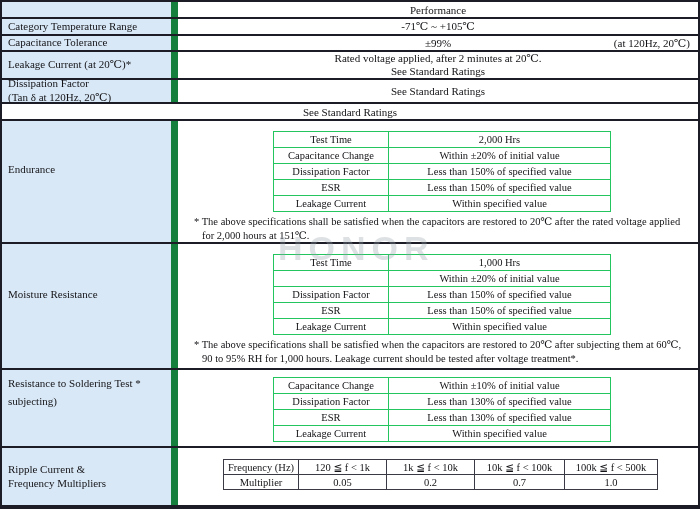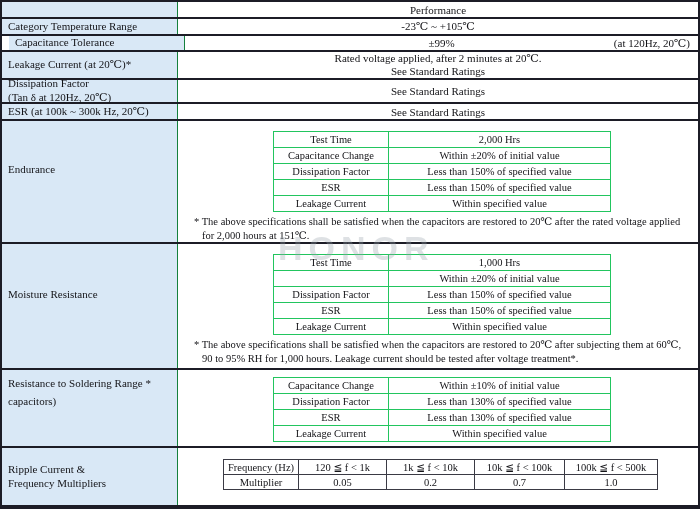--- a/index.html
+++ b/index.html
@@ -10,34 +10,34 @@
     border:2px solid #1c1c26;
     font-family:"Liberation Serif","DejaVu Serif",serif;
     color:#141418;
     background:#fff;
     overflow:hidden;
   }
   .row { display:flex; box-sizing:border-box; border-bottom:2px solid #1c1c26; }
   .row:last-child { border-bottom:none; }
   .h-header    { height:17px; }
   .h-cattemp   { height:17px; }
-  .h-captol    { height:16px;padding-left:7px; }
+  .h-captol    { height:16px; }
   .h-leakage   { height:28px; }
   .h-dissip    { height:24px; }
   .h-esr       { height:17px; }
   .h-endurance { height:123px; }
   .h-moisture  { height:126px; }
   .h-soldering { height:78px; }
   .h-ripple    { height:59px; }
 
   .label-cell {
     width:176px; flex:0 0 176px;
     box-sizing:border-box;
     background:#d9e8f6;
-    border-right:1px solid #15803d;
+    border-right:7px solid #15803d;
     padding:1px 3px 1px 6px;
     font-size:11px;
     display:flex; flex-direction:column; justify-content:center;
     line-height:1.25;
   }
   .label-cell.top-align { justify-content:flex-start; padding-top:5px; line-height:1.6; }
   .label-cell.nudge-up { padding-bottom:24px; }
 
   .content-cell {
     flex:1; position:relative;
@@ -112,21 +112,21 @@
   <div class="row h-header">
     <div class="label-cell"></div>
     <div class="content-cell">
       <div class="center-value">Performance</div>
     </div>
   </div>
 
   <div class="row h-cattemp">
     <div class="label-cell">Category Temperature Range</div>
     <div class="content-cell">
-      <div class="center-value">-23℃  ~ +105℃</div>
+      <div class="center-value">-71℃  ~ +105℃</div>
     </div>
   </div>
 
   <div class="row h-captol">
     <div class="label-cell">Capacitance Tolerance</div>
     <div class="content-cell">
       <div class="center-value">±99%</div>
       <div class="right-note">(at 120Hz, 20℃)</div>
     </div>
   </div>
@@ -145,21 +145,20 @@
     <div class="label-cell">
       <span>Dissipation Factor</span>
       <span>(Tan δ  at 120Hz, 20℃)</span>
     </div>
     <div class="content-cell">
       <div class="center-value">See Standard Ratings</div>
     </div>
   </div>
 
   <div class="row h-esr">
-    <div class="label-cell">ESR (at 100k ~ 300k Hz, 20℃)</div>
     <div class="content-cell">
       <div class="center-value">See Standard Ratings</div>
     </div>
   </div>
 
   <div class="row h-endurance">
     <div class="label-cell nudge-up">Endurance</div>
     <div class="content-cell">
       <table class="spec">
         <tbody>
@@ -221,22 +220,22 @@
         </table>
       <div class="note">
         <div class="l1">* The above specifications shall be satisfied when the capacitors are restored to 20℃  after subjecting them at 60℃,</div>
         <div class="l2">90 to 95% RH for 1,000 hours. Leakage current should be tested after voltage treatment*.</div>
       </div>
     </div>
   </div>
 
   <div class="row h-soldering">
     <div class="label-cell top-align">
-      <span>Resistance to Soldering Range *</span>
-      <span>capacitors)</span>
+      <span>Resistance to Soldering Test *</span>
+      <span>subjecting)</span>
     </div>
     <div class="content-cell">
       <table class="spec" style="margin-top:7px;">
         <tbody>
             <tr>
           <td class="param">Capacitance Change</td>
           <td class="val">Within ±10% of initial value</td>
         </tr>
         <tr>
           <td class="param">Dissipation Factor</td>

